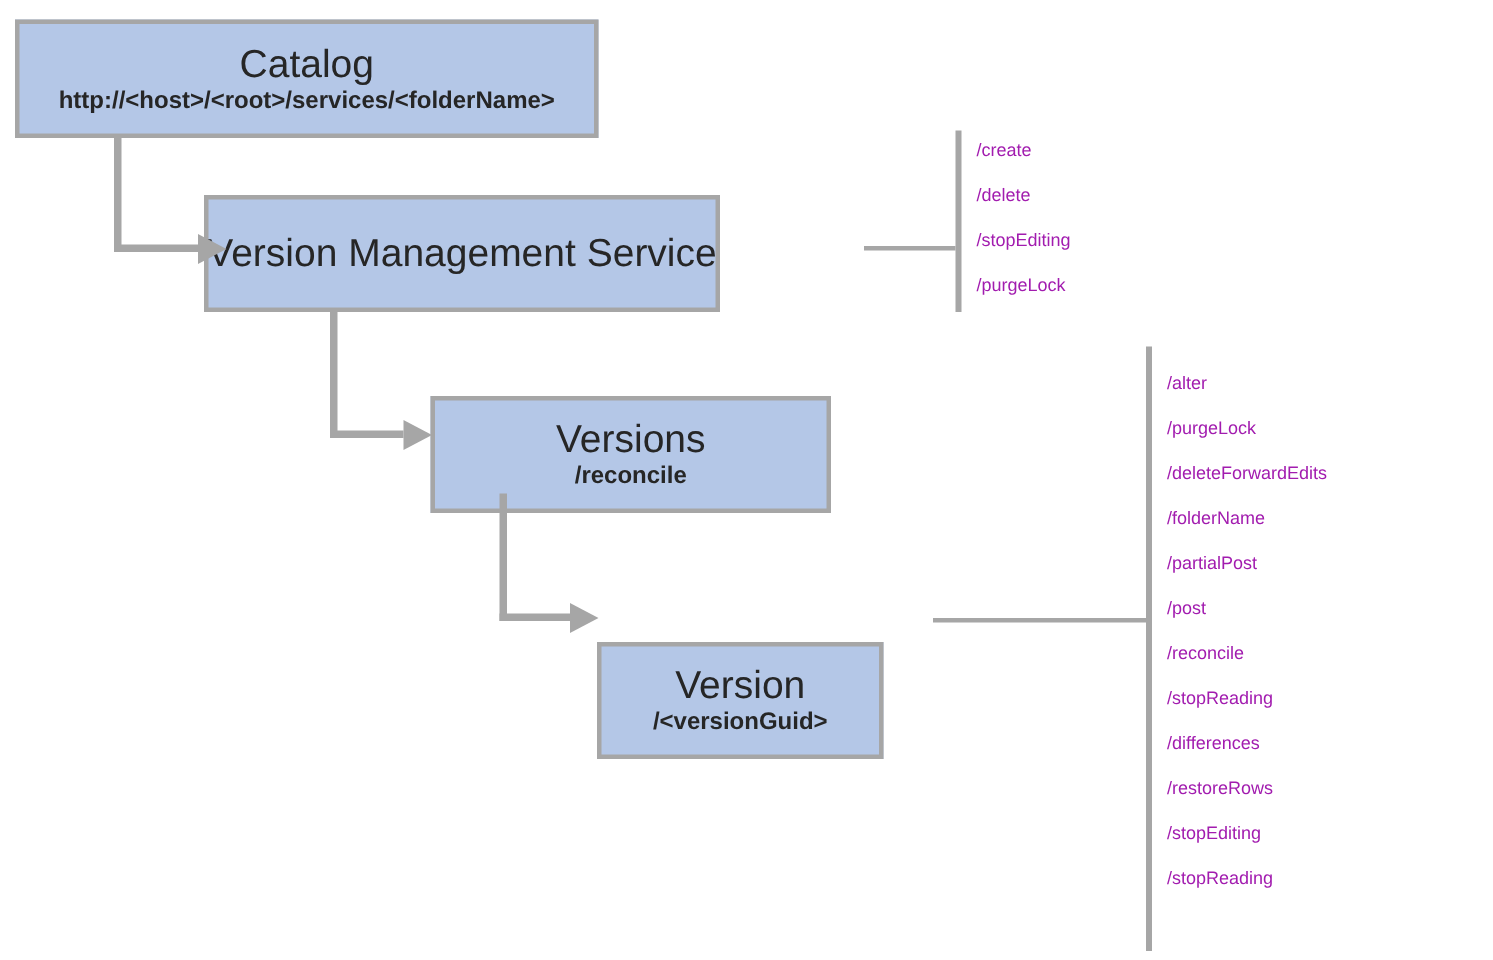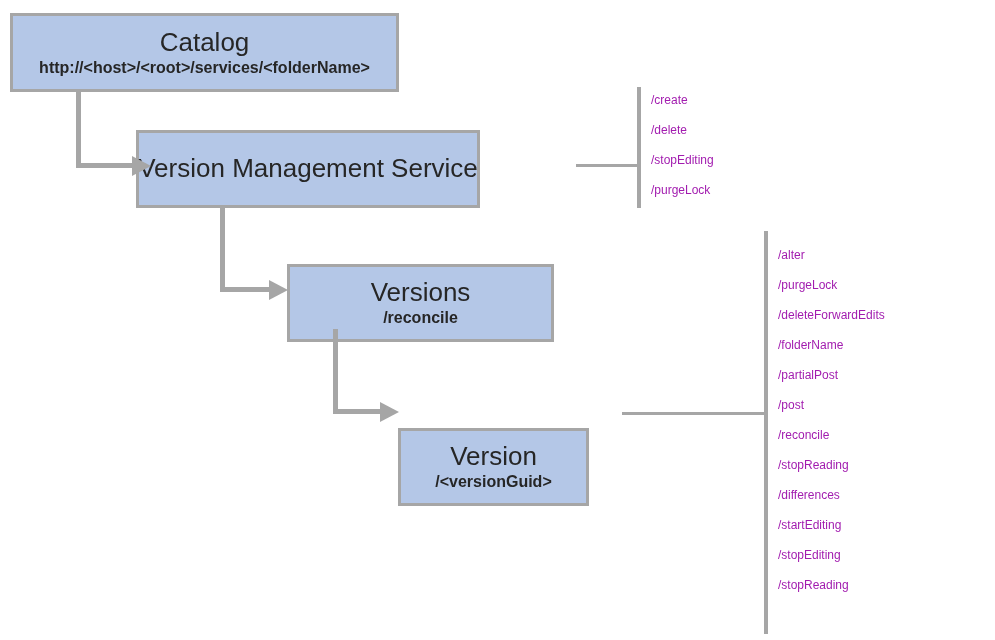--- a/index.html
+++ b/index.html
@@ -131,18 +131,18 @@
   <div class="ops-list" id="ops-list-version">
     <div class="ops-item">/alter</div>
     <div class="ops-item">/purgeLock</div>
     <div class="ops-item">/deleteForwardEdits</div>
     <div class="ops-item">/folderName</div>
     <div class="ops-item">/partialPost</div>
     <div class="ops-item">/post</div>
     <div class="ops-item">/reconcile</div>
     <div class="ops-item">/stopReading</div>
     <div class="ops-item">/differences</div>
-    <div class="ops-item">/startEditing</div>
+    <div class="ops-item">/restoreRows</div>
     <div class="ops-item">/stopEditing</div>
     <div class="ops-item">/stopReading</div>
   </div>
 
 </div>
 
 </body></html>

